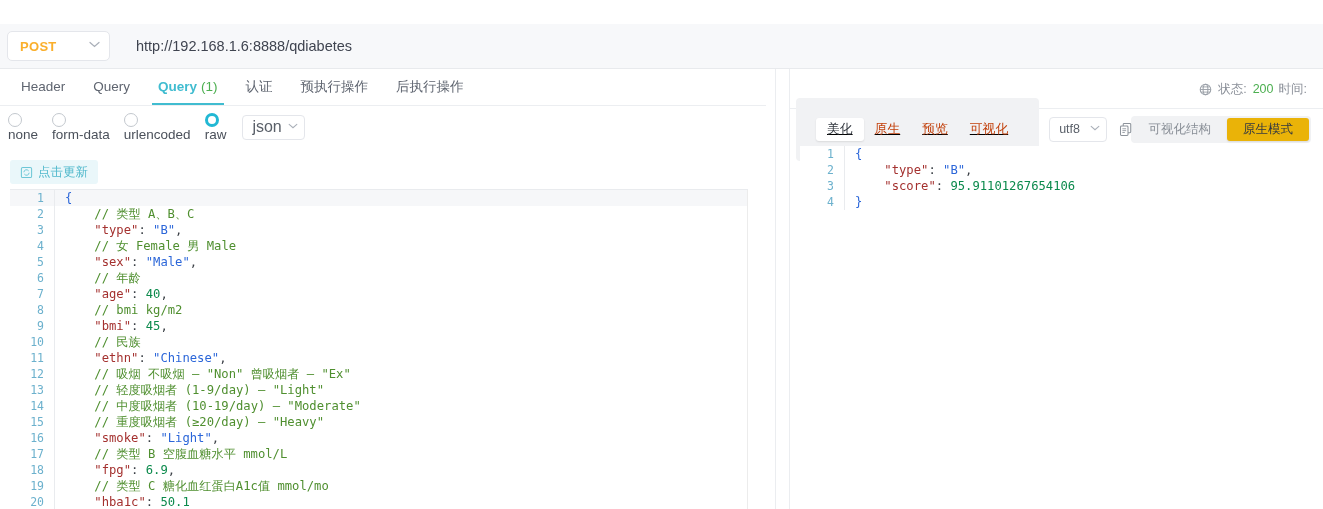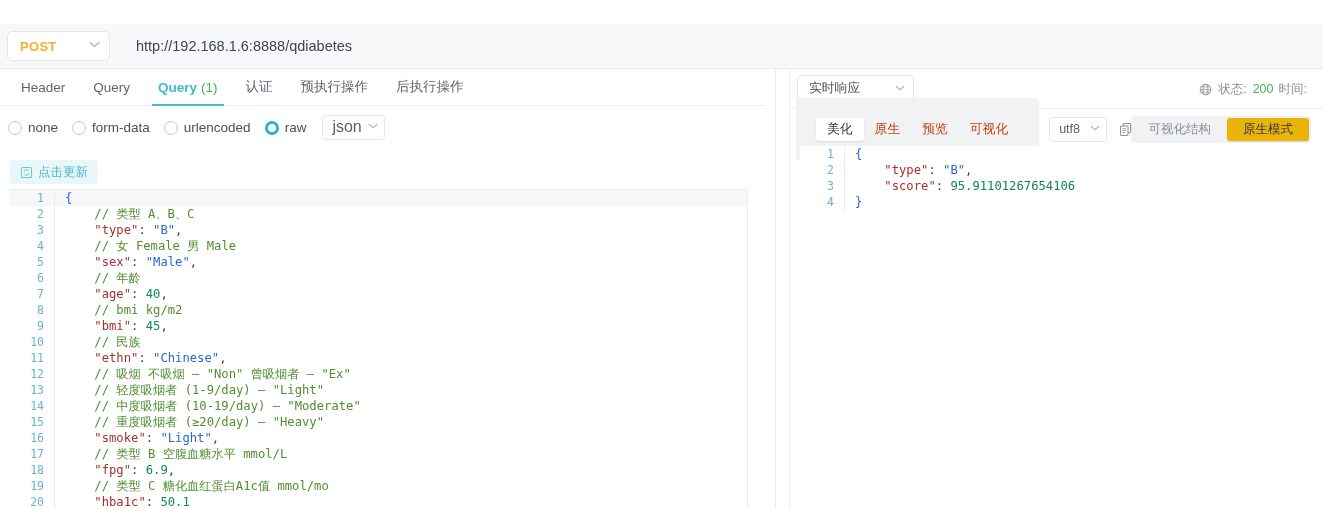--- a/index.html
+++ b/index.html
@@ -28,41 +28,41 @@
   .method-label { color: #faaf2c; font-weight: bold; font-size: 13px; letter-spacing: .3px; }
   .caret { color: #a9afb8; font-size: 10px; line-height: 1; transform: translateY(-1px); }
   .url-text {
     margin-left: 26px; color: #3f4450; font-size: 14.5px;
     white-space: nowrap;
   }
 
   
   .tabs {
     position: absolute; left: 0; top: 45px; width: 766px; height: 37px;
-    display: flex; align-items: center; border-bottom: 1px solid #eceef1;
+    display: flex; align-items: flex-end; border-bottom: 1px solid #eceef1;
     padding-left: 7px;
   }
   .tab {
     position: relative; height: 37px; display: flex; align-items: center;
     padding: 0 14px; font-size: 13.5px; color: #5f6570; cursor: pointer;
     white-space: nowrap;
   }
   .tab.active { color: #40bcd0; font-weight: bold; }
   .tab .count { color: #4caf50; font-weight: normal; margin-left: 4px; }
   .tab.active::after {
     content: ""; position: absolute; left: 8px; right: 8px; bottom: 0;
     height: 2px; background: #40bcd0;
   }
 
   
   .bodytype-row {
     position: absolute; left: 0; top: 82px; width: 775px; height: 42px;
     display: flex; align-items: center; padding-left: 8px;
   }
-  .radio-item { display: flex; align-items: flex-end; margin-right: 14px; cursor: pointer; }
+  .radio-item { display: flex; align-items: flex-start; margin-right: 14px; cursor: pointer; flex-direction: column; }
   .radio-ring {
     width: 14px; height: 14px; border-radius: 50%;
     border: 1.6px solid #c3c8ce; background: #fff; margin-right: 6px;
   }
   .radio-item.checked .radio-ring { border: 3.5px solid #22b8d4; }
   .radio-label { font-size: 13.5px; color: #4a505a; }
   .json-select {
     margin-left: 2px; height: 25px; min-width: 57px;
     border: 1px solid #e4e6eb; border-radius: 4px; background: #fff;
     display: flex; align-items: center; justify-content: space-between;
@@ -145,21 +145,21 @@
     white-space: nowrap;
   }
   .globe { margin-right: 6px; display: flex; align-items: center; }
   .status-code { color: #4caf50; margin: 0 5px 0 6px; }
 
   
   .resp-toolbar {
     position: absolute; left: 796px; top: 90px; height: 30px;
     display: flex; align-items: center;
   }
-  .rt-group { display: flex; align-items: center; background: #f1f2f4; border-radius: 4px; padding: 20px; }
+  .rt-group { display: flex; align-items: center; background: #f1f2f4; border-radius: 4px; padding: 20px; text-decoration: underline; }
   .rt-btn {
     font-size: 12.8px; color: #c2410c; padding: 3px 11px; border-radius: 3px; cursor: pointer;
     white-space: nowrap;
   }
   .rt-btn.active { background: #fff; color: #2f343c; box-shadow: 0 1px 2px rgba(0,0,0,.10); }
   .enc-select {
     margin-left: 10px; height: 25px; min-width: 58px;
     border: 1px solid #e4e6eb; border-radius: 4px; background: #fff;
     display: flex; align-items: center; justify-content: space-between;
     padding: 0 6px 0 9px; font-size: 12.5px; color: #5a6069; cursor: pointer;
@@ -352,28 +352,20 @@
         <div class="ln">21</div>
         <div class="gutter-line"></div>
         <div class="code"><span class="k-brace">}</span></div>
       </div>
     </div>
   <div class="vscroll" style="left:747px;"></div>
   <div class="panel-divider" style="left:775px;"></div>
   <div class="panel-divider" style="left:789px;"></div>
 
   <div class="resp-head">
-    <div class="resp-select">
-      <span>实时响应</span>
-      <span class="caret">
-        <svg width="10" height="6" viewBox="0 0 11 7">
-            <path d="M1 1.5L5.5 5.5L10 1.5" stroke="#a9afb8" stroke-width="1.2" fill="none" stroke-linecap="round"></path>
-          </svg>
-      </span>
-    </div>
     <div class="status-wrap">
       <span class="globe">
         <svg width="13" height="13" viewBox="0 0 14 14">
           <circle cx="7" cy="7" r="5.7" fill="none" stroke="#9aa0a8" stroke-width="1.1"></circle>
           <ellipse cx="7" cy="7" rx="2.6" ry="5.7" fill="none" stroke="#9aa0a8" stroke-width="1.1"></ellipse>
           <path d="M1.3 7h11.4M2.3 4.2h9.4M2.3 9.8h9.4" stroke="#9aa0a8" stroke-width="1"></path>
         </svg>
       </span>
       <span>状态:</span>
       <span class="status-code">200</span>

